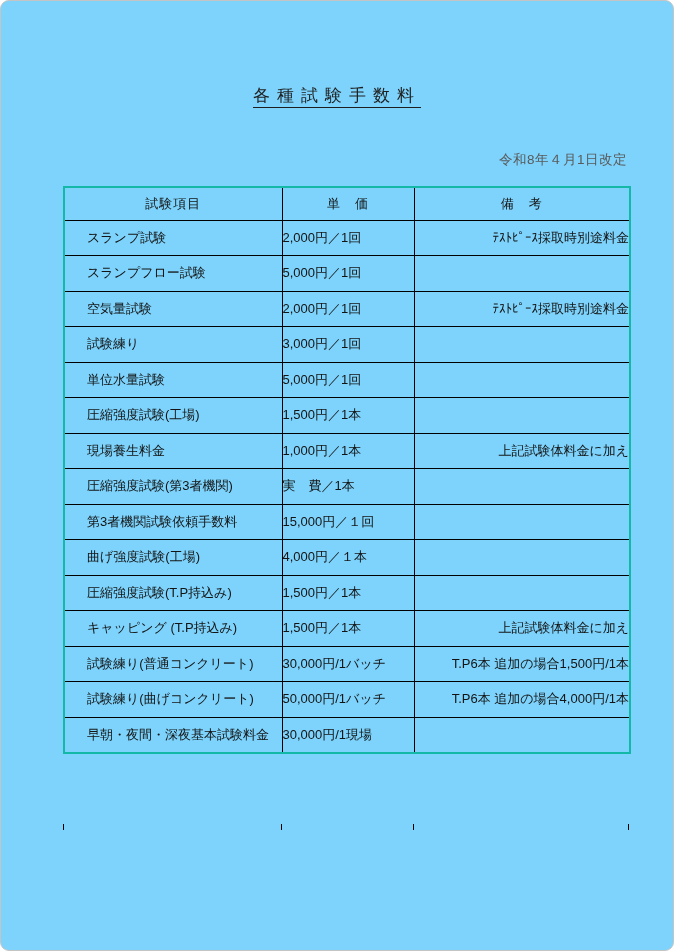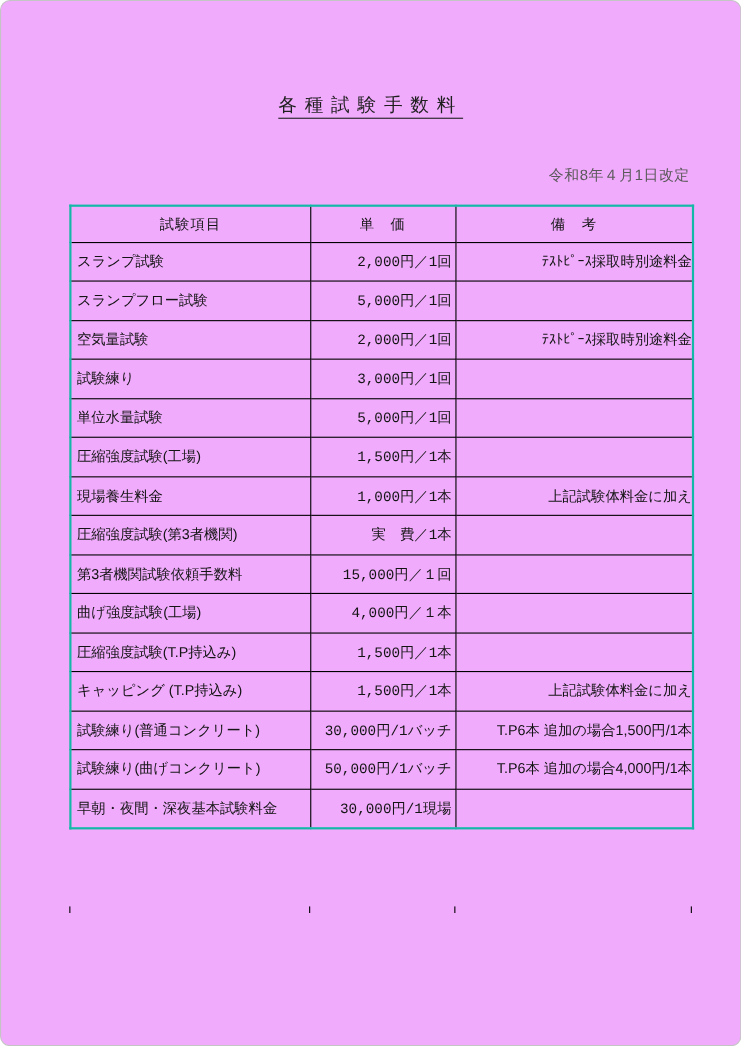--- a/index.html
+++ b/index.html
@@ -6,21 +6,21 @@
     margin: 0;
     padding: 0;
     background: #ffffff;
     font-family: "Liberation Sans", "DejaVu Sans", sans-serif;
   }
   .page {
     position: relative;
     width: 674px;
     height: 951px;
     box-sizing: border-box;
-    background: #f0abfc;
+    background: #7dd3fc;
     border: 1px solid #c4c4c4;
     border-radius: 9px;
     overflow: hidden;
   }
   .doc-title {
     position: absolute;
     top: 83px;
     left: 0;
     width: 100%;
     text-align: center;
@@ -60,22 +60,22 @@
     border-bottom: 1.5px solid #000;
     font-weight: normal;
     white-space: nowrap;
     overflow: hidden;
     padding: 0;
     vertical-align: middle;
   }
   .fee-table thead tr { height: 33px; }
   .fee-table tbody tr { height: 35.5px; }
   .fee-table th { text-align: center; letter-spacing: 1px; }
-  td.item-cell  { text-align: left;  padding-left: 5px;  }
-  td.price-cell { text-align: right; padding-right: 3px; font-family: Liberation Mono, monospace; }
+  td.item-cell  { text-align: left;  padding-left: 22px;  }
+  td.price-cell { text-align: left; padding-right: 3px; }
   td.note-cell  { text-align: right;  padding-left: 3px;  }
   .col-item  { width: 218px; }
   .col-price { width: 132px; }
   .col-note  { width: 216px; }
   .stub {
     position: absolute;
     width: 1px;
     height: 6px;
     top: 823px;
     background: #000;

